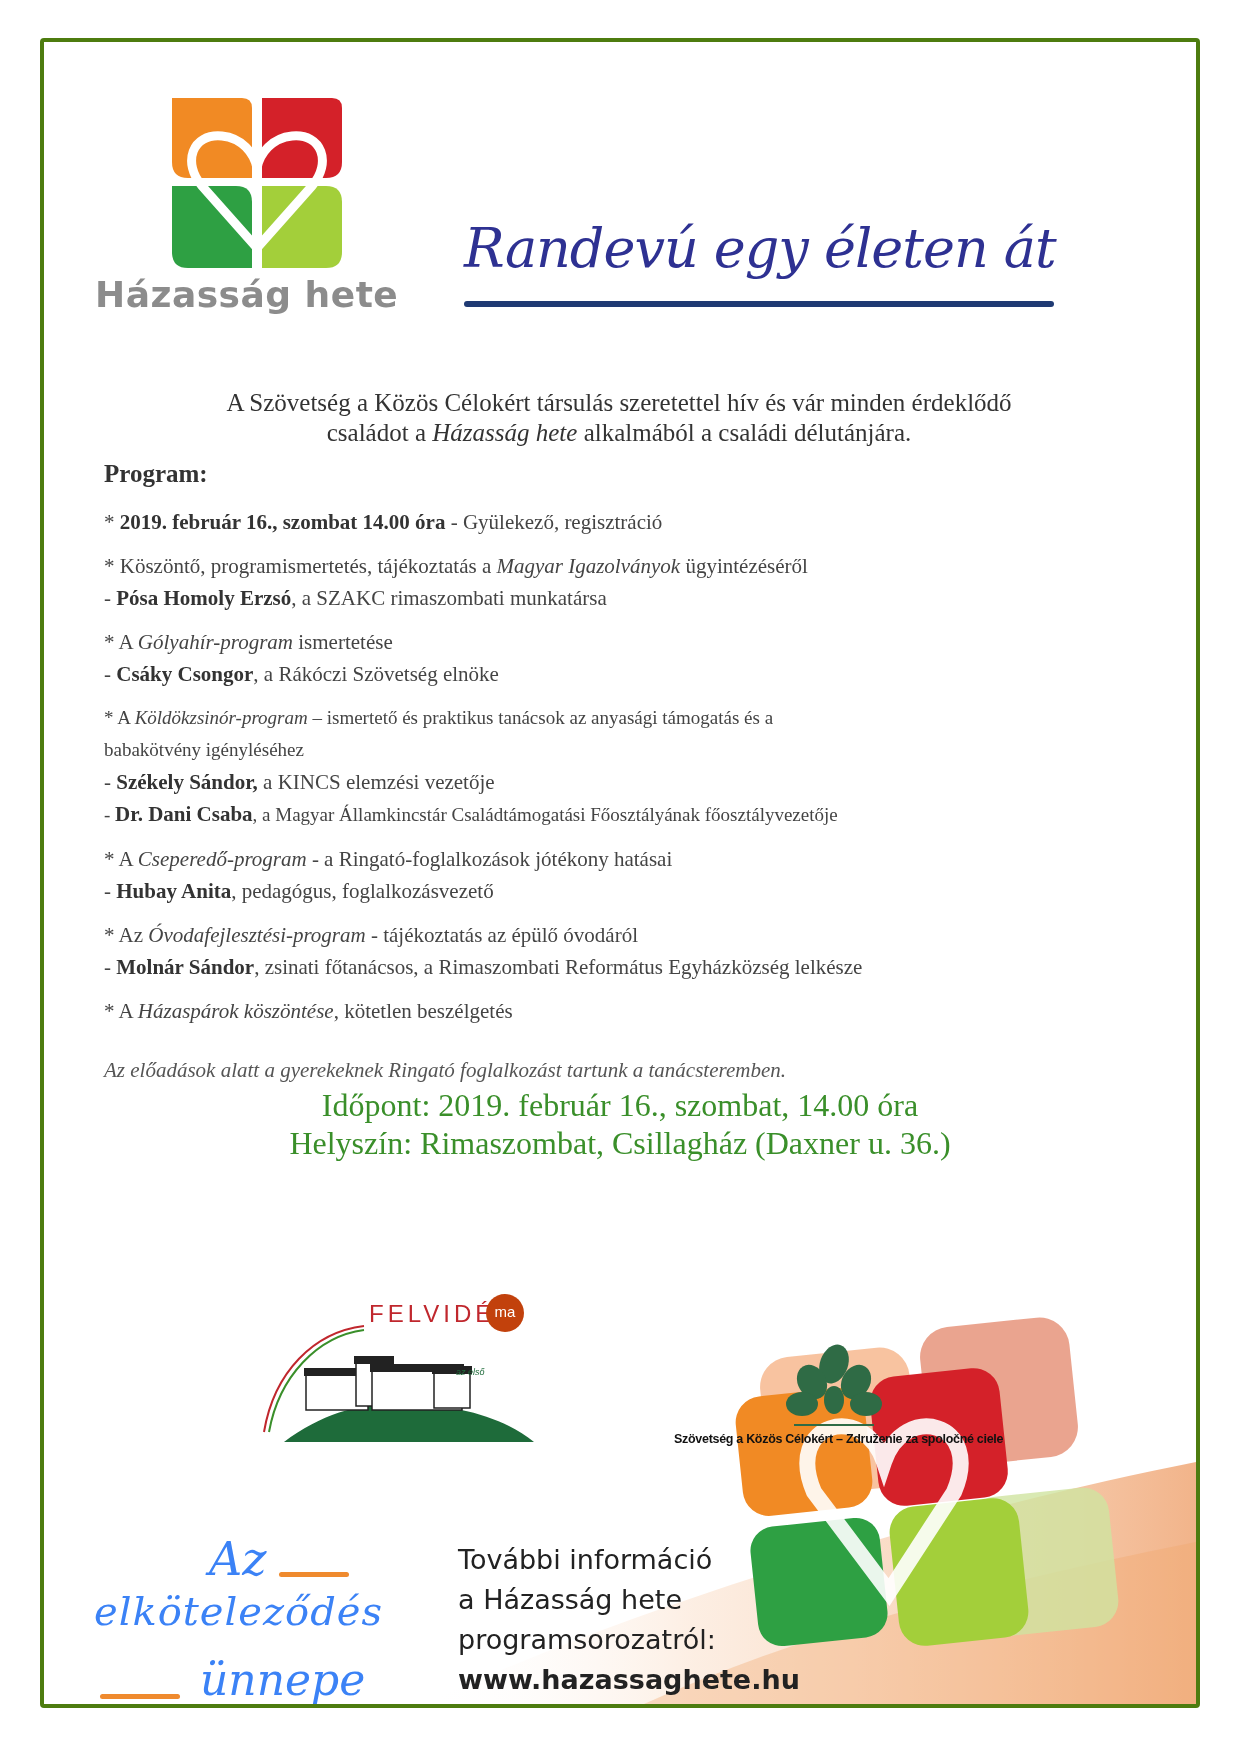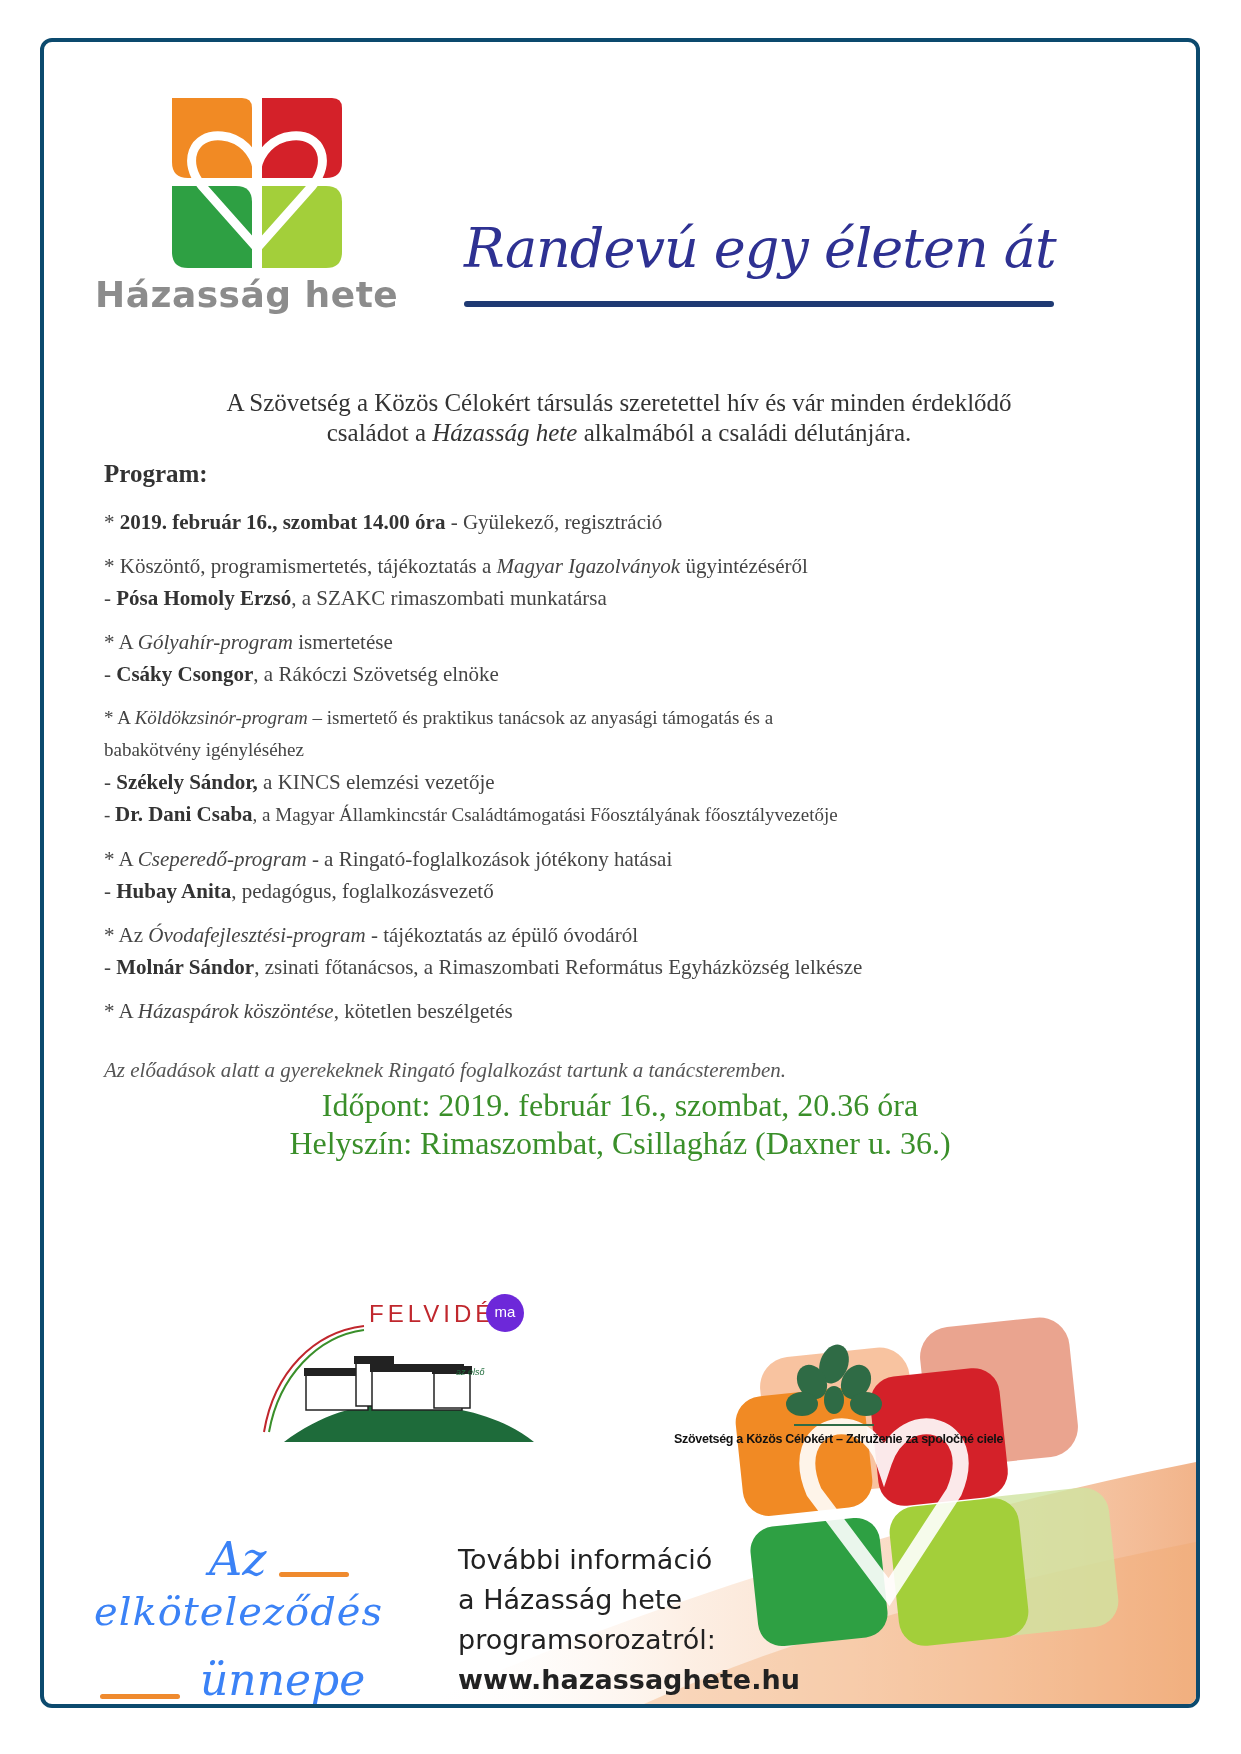--- a/index.html
+++ b/index.html
@@ -1,17 +1,17 @@
 <!DOCTYPE html>
 <html><head>
 <meta charset="utf-8">
 <style>
   html, body { margin:0; padding:0; background:#ffffff; }
   body { width:1241px; height:1754px; position:relative; overflow:hidden; font-family:"DejaVu Serif", serif; }
-  .frame { position:absolute; left:40px; top:38px; width:1152px; height:1662px; border:4px solid #0c4a6e; border-radius:12px; overflow:hidden; background:#fff; }
+  .frame { position:absolute; left:40px; top:38px; width:1152px; height:1662px; border:4px solid #4d7c0f; border-radius:4px; overflow:hidden; background:#fff; }
 
   
   .logo { position:absolute; left:128px; top:56px; width:170px; height:170px; }
   .logo-caption { position:absolute; left:51px; top:232px; width:320px; font-family:"DejaVu Sans", sans-serif; font-weight:bold; font-size:36px; color:#8c8c8c; letter-spacing:0.5px; }
 
   .slogan { position:absolute; left:420px; top:175px; font-family:"DejaVu Serif", serif; font-style:italic; font-size:54px; color:#2e3192; letter-spacing:-1px; white-space:nowrap; }
   .slogan-underline { position:absolute; left:420px; top:259px; width:590px; height:6px; background:#1f3a73; border-radius:3px; }
 
   .invite-title { position:absolute; left:0; width:100%; top:294px; text-align:center; font-weight:bold; font-size:34px; color:#3a8f2a; font-family:"Liberation Serif", serif; letter-spacing:1px; }
   .intro { position:absolute; left:60px; width:1030px; top:346px; text-align:center; font-family:"Liberation Serif", serif; font-size:25px; line-height:30px; color:#333; }
@@ -25,21 +25,21 @@
   .program .line.small { font-size:19px; }
   .program b { color:#333; }
 
   .note { position:absolute; left:60px; top:996px; font-family:"Liberation Serif", serif; font-style:italic; font-size:21px; color:#555; white-space:nowrap;margin-top:20px; }
 
   .when { position:absolute; left:0; width:100%; top:1044px; text-align:center; font-family:"Liberation Serif", serif; font-size:32px; line-height:38px; color:#3a8f2a; }
 
   
   .felvidek { position:absolute; left:200px; top:1250px; width:300px; height:150px; }
   .felvidek-text { position:absolute; left:125px; top:8px; font-family:"Liberation Sans", sans-serif; font-size:24px; letter-spacing:4px; color:#c0272d; }
-  .felvidek-badge { position:absolute; left:242px; top:2px; width:38px; height:38px; border-radius:50%; background:#6d28d9; color:#fff; font-family:"Liberation Sans", sans-serif; font-size:15px; text-align:center; line-height:36px; }
+  .felvidek-badge { position:absolute; left:242px; top:2px; width:38px; height:38px; border-radius:50%; background:#c2410c; color:#fff; font-family:"Liberation Sans", sans-serif; font-size:15px; text-align:center; line-height:36px; }
   .felvidek-sub { position:absolute; left:212px; top:47px; font-family:"Liberation Sans", sans-serif; font-style:italic; font-size:9px; color:#1e6b3a;margin-top:28px; }
 
   .szkc { position:absolute; left:630px; top:1300px; width:320px; height:120px; }
   .szkc-text { position:absolute; left:0; width:100%; top:90px; text-align:center; font-family:"Liberation Sans", sans-serif; font-weight:bold; font-size:12.5px; color:#111; white-space:nowrap; letter-spacing:-0.3px; }
 
   
   .bottom-bg { position:absolute; left:0; top:0; width:100%; height:100%; }
   .commit { position:absolute; left:50px; top:1490px; width:340px; height:200px; font-family:"DejaVu Serif", serif; font-style:italic; color:#3b82f6; }
   .commit .l1 { position:absolute; left:115px; top:0; font-size:46px; }
   .commit .l1bar { position:absolute; left:185px; top:40px; width:70px; height:5px; background:#ef8a2e; border-radius:3px; }
@@ -127,21 +127,21 @@
       <div class="line"><span>- </span><b>Molnár Sándor</b><span>, zsinati főtanácsos, a Rimaszombati Református Egyházközség lelkésze</span></div>
     </div>
     <div class="item">
       <div class="line"><span>* A </span><i>Házaspárok köszöntése</i><span>, kötetlen beszélgetés</span></div>
     </div>
   </div>
 
   <div class="note">Az előadások alatt a gyerekeknek Ringató foglalkozást tartunk a tanácsteremben.</div>
 
   <div class="when">
-    <div>Időpont: 2019. február 16., szombat, 20.36 óra</div>
+    <div>Időpont: 2019. február 16., szombat, 14.00 óra</div>
     <div>Helyszín: Rimaszombat, Csillagház (Daxner u. 36.)</div>
   </div>
 
   <div class="felvidek">
     <svg style="position:absolute; left:0; top:0;" width="300" height="150" viewBox="0 0 300 150">
       <path d="M20 140 C 30 80, 70 40, 120 34" fill="none" stroke="#c0272d" stroke-width="2"></path>
       <path d="M25 140 C 35 84, 74 44, 120 38" fill="none" stroke="#3a8f2a" stroke-width="2"></path>
       <path d="M40 150 C 80 120, 120 110, 160 112 C 210 112, 260 125, 290 150 Z" fill="#1e6b3a"></path>
       <rect x="62" y="80" width="62" height="38" fill="#fff" stroke="#222" stroke-width="1.5"></rect>
       <rect x="60" y="76" width="66" height="8" fill="#222"></rect>

